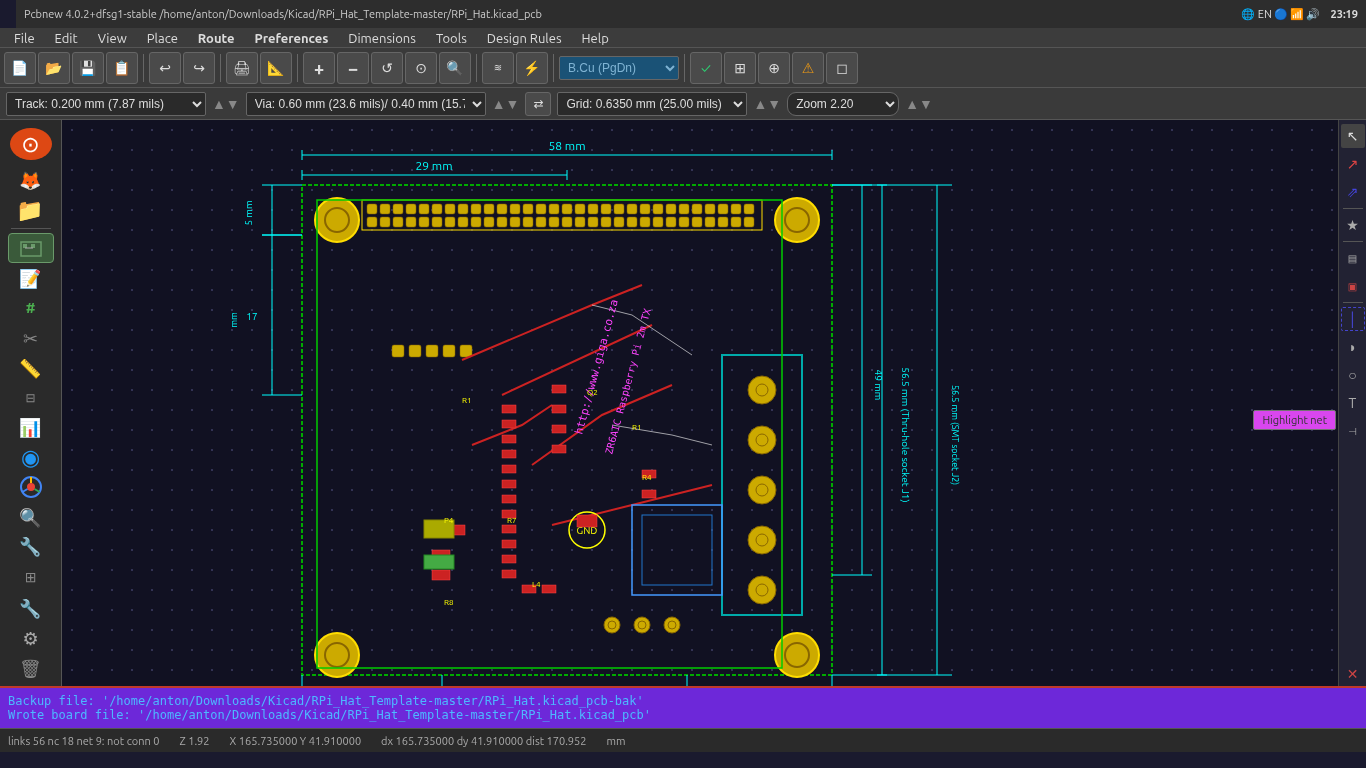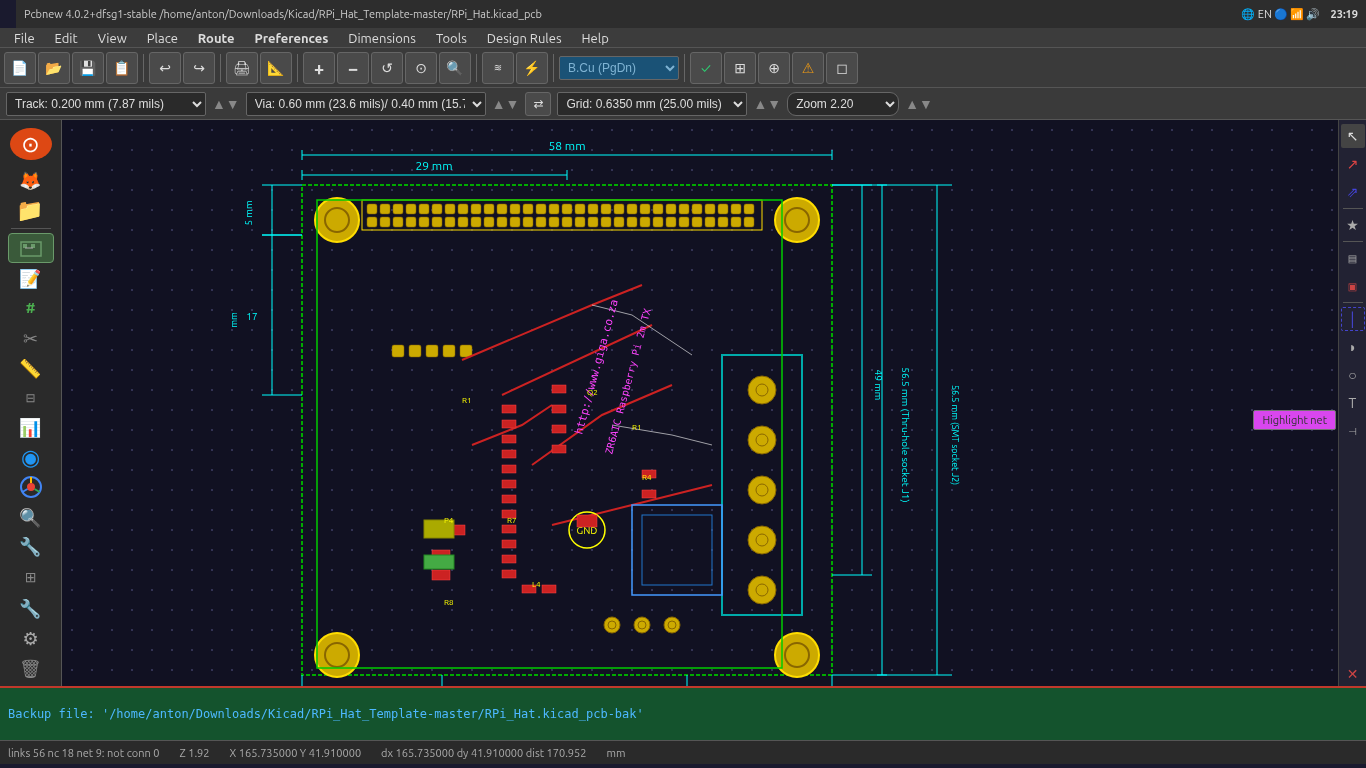--- a/index.html
+++ b/index.html
@@ -118,22 +118,22 @@
       display: flex; align-items: center; justify-content: center;
       cursor: pointer;
       color: #aaa;
       font-size: 14px;
       border-radius: 2px;
     }
     .rt-btn.active { background: #444; color: #fff; }
 
     
     #statusbar {
-      height: 54px;
-      background: #14532d;
+      height: 42px;
+      background: #6d28d9;
       border-top: 2px solid #c0392b;
       display: flex;
       flex-direction: column;
       justify-content: center;
       padding: 0 8px;
       color: #4db8ff;
       font-size: 12px;
       font-family: monospace;
     }
 
@@ -573,20 +573,21 @@
       <div class="rt-btn" style="color:#aaa; font-size:10px;">⊣</div>
       <div style="flex:1;"></div>
       <div class="rt-btn" style="color:#cc4444;">✕</div>
     </div>
   </div>
 
 </div>
 
 <div id="statusbar">
   <div style="color:#4db8ff;">Backup file: '/home/anton/Downloads/Kicad/RPi_Hat_Template-master/RPi_Hat.kicad_pcb-bak'</div>
+  <div style="color:#4db8ff;">Wrote board file: '/home/anton/Downloads/Kicad/RPi_Hat_Template-master/RPi_Hat.kicad_pcb'</div>
 </div>
 
 <div id="bottombar">
   <span>links 56 nc 18  net 9: not conn 0</span>
   <span>Z 1.92</span>
   <span>X 165.735000  Y 41.910000</span>
   <span>dx 165.735000  dy 41.910000  dist 170.952</span>
   <span>mm</span>
 </div>
 

